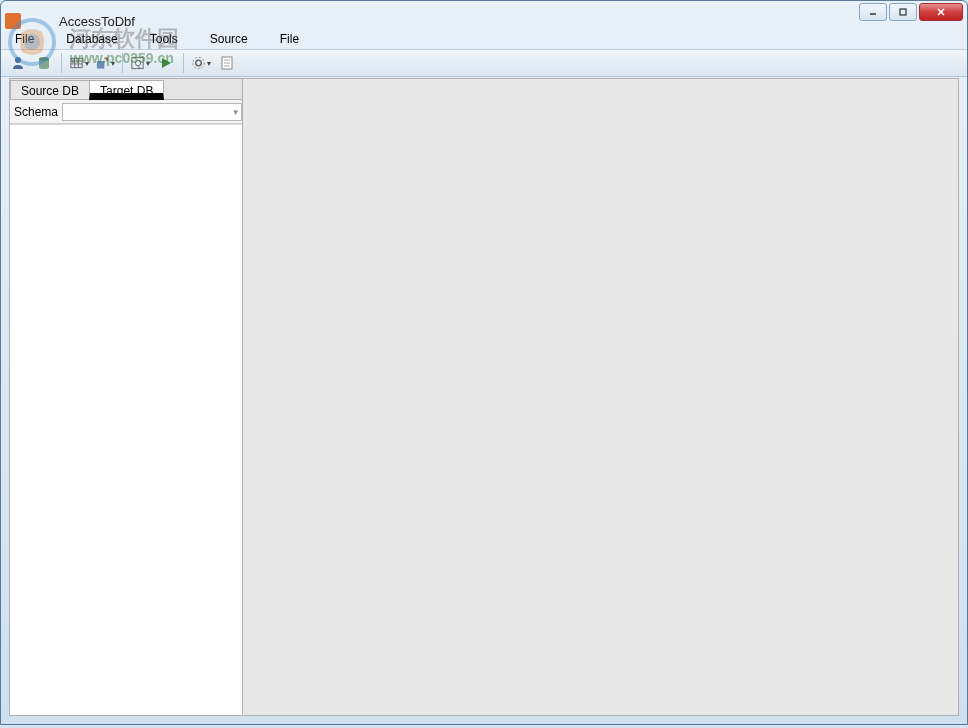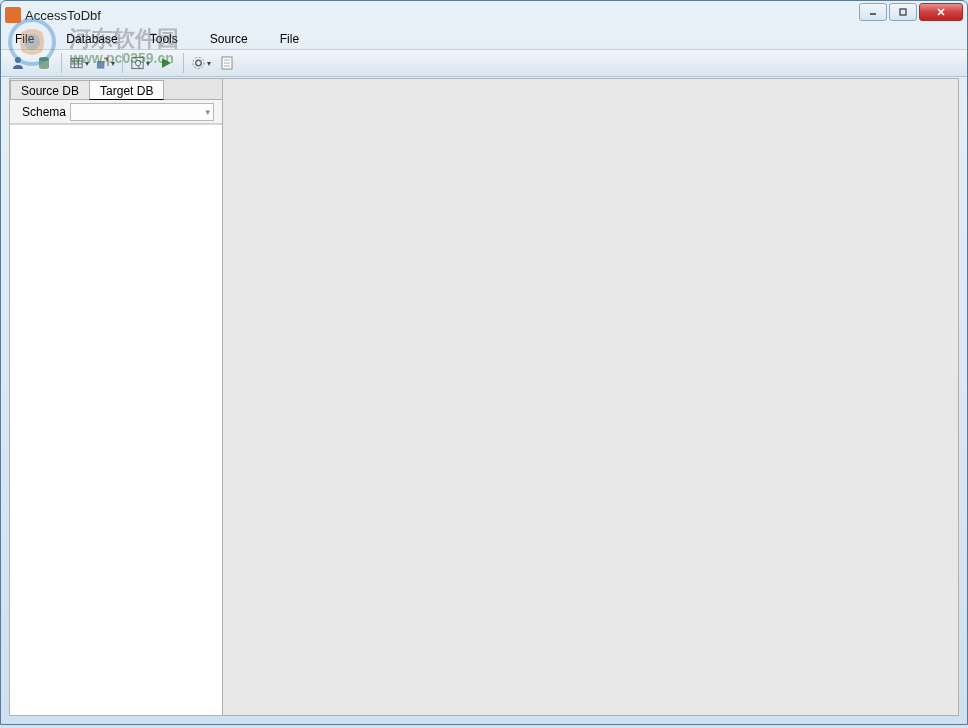--- a/index.html
+++ b/index.html
@@ -16,23 +16,24 @@
       width: 968px;
       height: 725px;
       background: linear-gradient(to bottom, #e8f0f8 0%, #d0e0ee 100%);
       border: 1px solid #5a7a9a;
       border-radius: 6px 6px 0 0;
       position: relative;
     }
     .titlebar {
       height: 28px;
       display: flex;
-      align-items: center;
+      align-items: flex-end;
       padding: 0 4px;
       position: relative;
+      gap: 34px;
     }
     .titlebar-icon {
       width: 16px;
       height: 16px;
       margin-right: 4px;
       background: #e07030;
       border-radius: 2px;
       display: inline-block;
     }
     .titlebar-text {
@@ -113,21 +114,21 @@
     .workspace {
       position: absolute;
       top: 77px;
       left: 8px;
       right: 8px;
       bottom: 8px;
       display: flex;
       background: #e8e8e8;
     }
     .sidebar {
-      width: 214px;
+      width: 234px;
       background: #f0f0f0;
       border: 1px solid #b0b0b0;
       display: flex;
       flex-direction: column;
     }
     .tab-strip {
       height: 21px;
       display: flex;
       background: #e4e4e4;
       border-bottom: 1px solid #b0b0b0;
@@ -138,29 +139,29 @@
       border: 1px solid #b0b0b0;
       border-bottom: none;
       background: #e8e8e8;
       cursor: pointer;
       margin-right: -1px;
       margin-top: 1px;
       position: relative;
     }
     .tab.active {
       background: #fcfcfc;
-      border-bottom: 1px solid #000000;
+      border-bottom: 7px solid #000000;
       margin-bottom: -1px;
       z-index: 2;
     }
     .schema-row {
       height: 24px;
       display: flex;
       align-items: center;
-      padding: 2px 8px;
+      padding: 2px 0;
       background: #f4f4f4;
       border-bottom: 1px solid #d0d0d0;
       gap: 4px;
     }
     .schema-label {
       font-size: 12px;
       color: #000;
       padding-left: 4px;
     }
     .schema-select {

